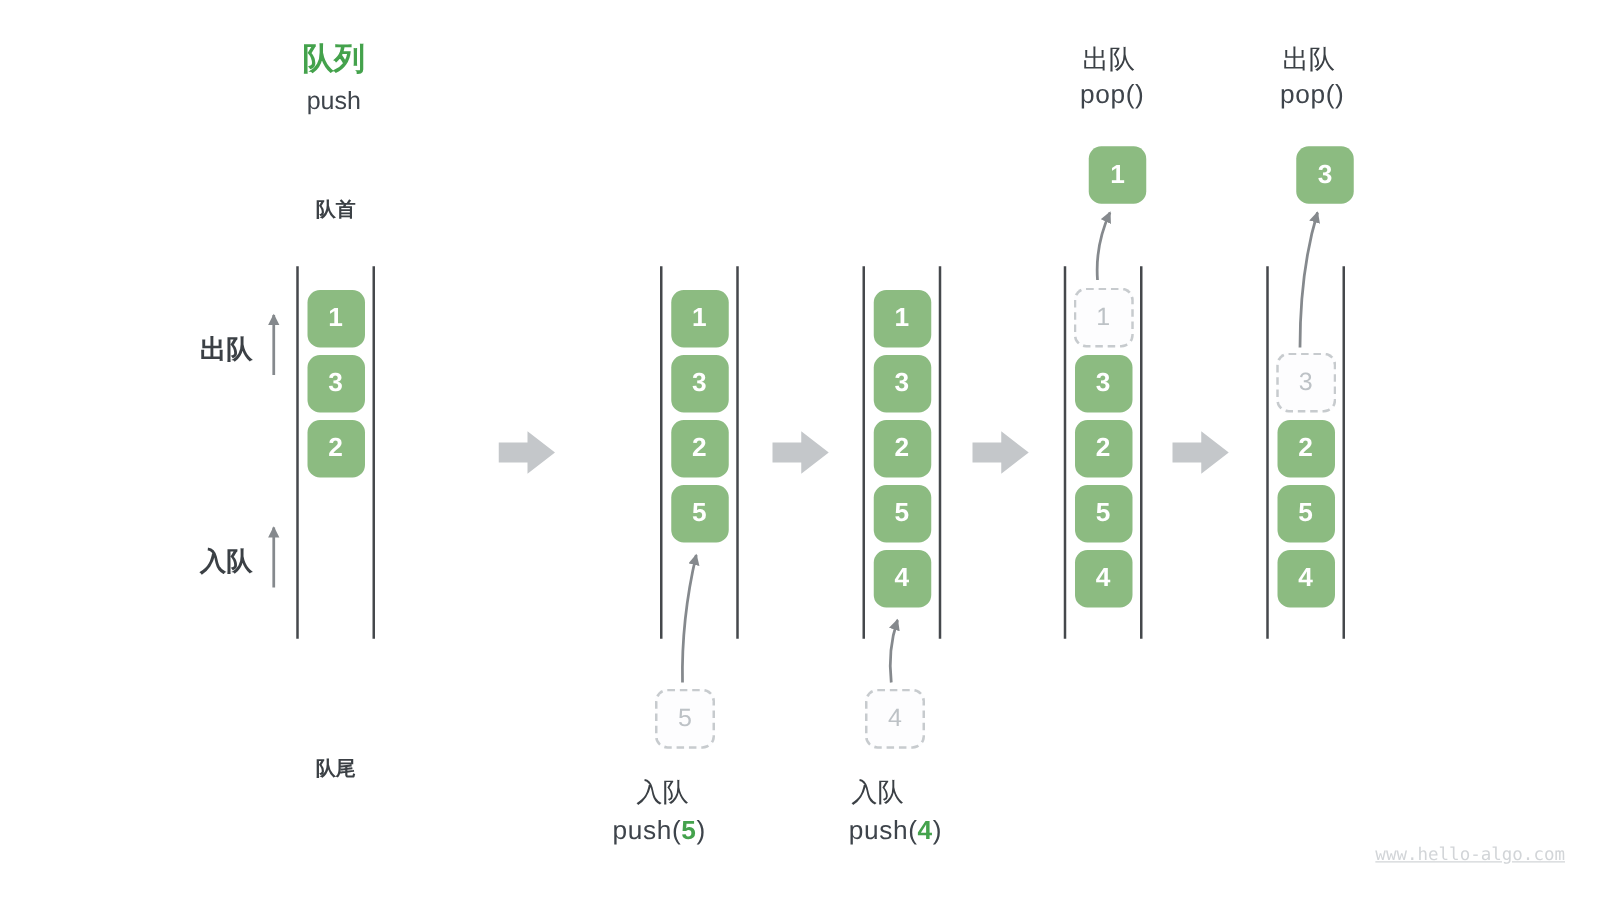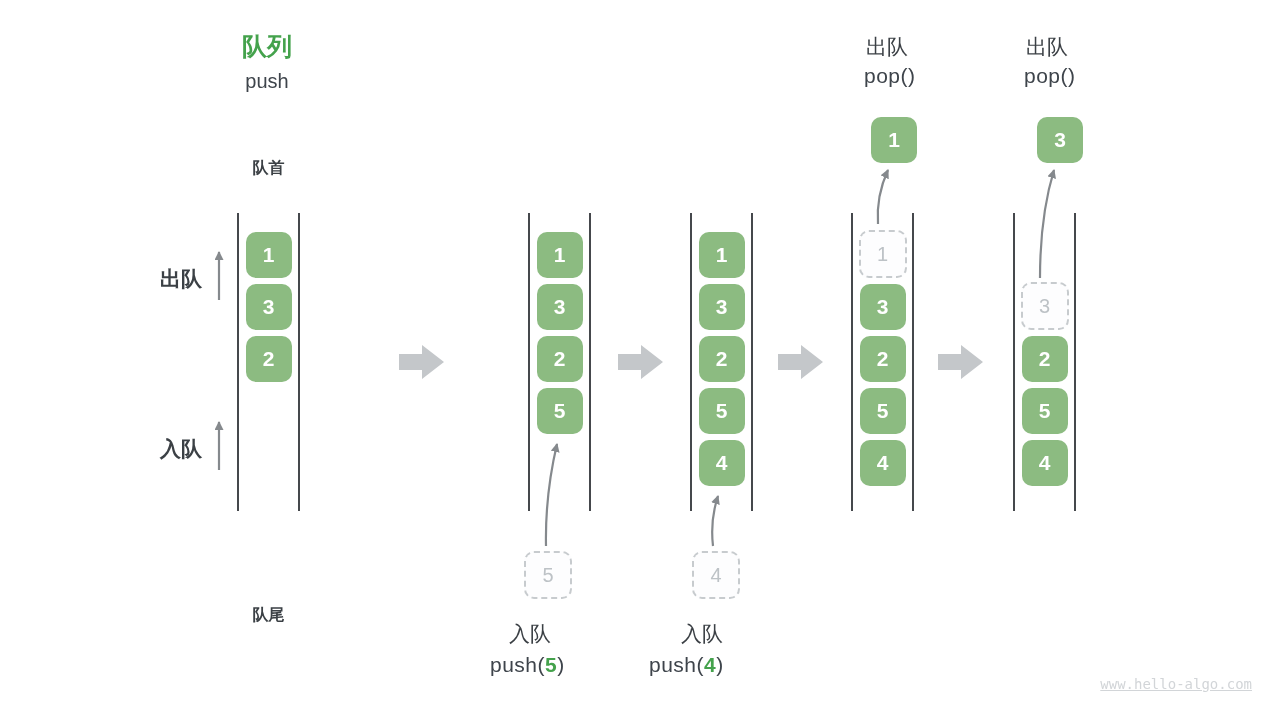--- a/index.html
+++ b/index.html
@@ -150,21 +150,21 @@
 
   <div class="queue-col" style="left:690px;">
     <div class="qbox slot0">1</div>
     <div class="qbox slot1">3</div>
     <div class="qbox slot2">2</div>
     <div class="qbox slot3">5</div>
     <div class="qbox slot4">4</div>
   </div>
   <div class="free-ghost" style="left:692px; top:551px;">4</div>
   <div class="op-zh" style="left:681px; top:620px;">入队</div>
-  <div class="op-code" style="left:649px; top:653px;"><span>push(</span><span class="green-num">4</span><span>)</span></div>
+  <div class="op-code" style="left:679px; top:653px;"><span>push(</span><span class="green-num">4</span><span>)</span></div>
 
   <div class="queue-col" style="left:851px;">
     <div class="qghost gslot0">1</div>
     <div class="qbox slot1">3</div>
     <div class="qbox slot2">2</div>
     <div class="qbox slot3">5</div>
     <div class="qbox slot4">4</div>
   </div>
   <div class="free-box" style="left:871px; top:117px;">1</div>
   <div class="op-zh" style="left:866px; top:33px;">出队</div>

